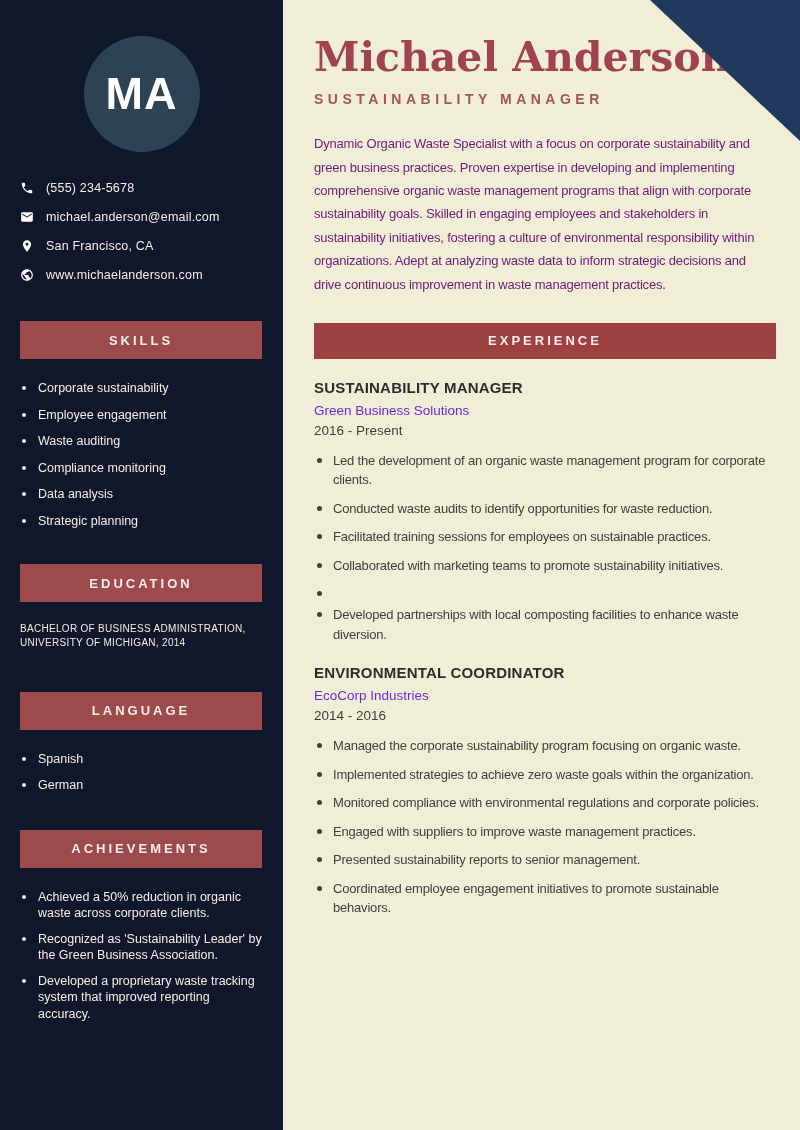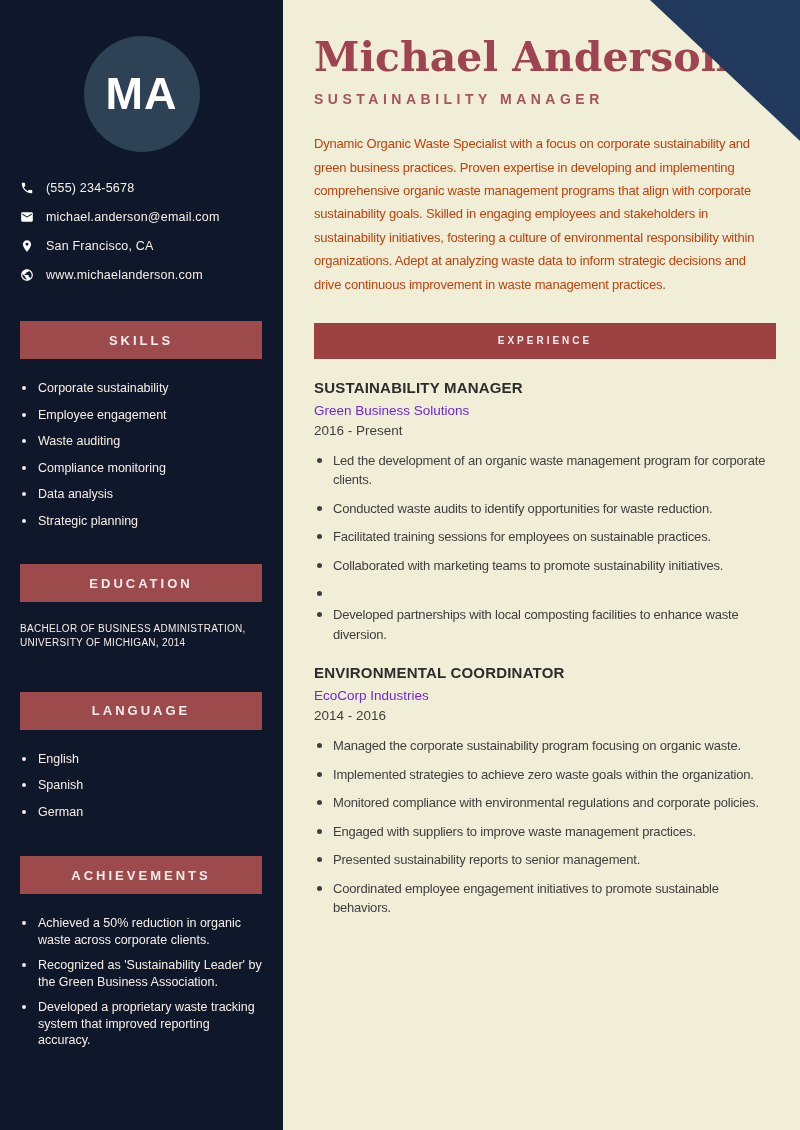--- a/index.html
+++ b/index.html
@@ -76,30 +76,30 @@
     color: #a04350;
   }
   .person-title {
     margin-top: 9px;
     font-size: 14px; font-weight: bold; letter-spacing: 4.5px;
     color: #a5545b;
   }
   .summary {
     margin-top: 25px;
     font-size: 13px; letter-spacing: -0.2px; line-height: 1.8;
-    color: #c2410c;
+    color: #701a75;
     max-width: 472px;
   }
   .banner {
     margin-top: 27px;
     height: 36px;
     background: #9e4143;
     color: #f5ecec;
     display: flex; align-items: center; justify-content: center;
-    font-size: 10px; font-weight: bold; letter-spacing: 3px;
+    font-size: 13px; font-weight: bold; letter-spacing: 3px;
   }
   .job { margin-top: 20px; }
   .job-role { font-size: 15px; font-weight: bold; color: #2c2c2c; letter-spacing: .2px; }
   .job-company { margin-top: 7px; font-size: 13.5px; color: #6d28d9; }
   .job-dates { margin-top: 5px; font-size: 13.5px; color: #3e3e3e; }
   .job-bullets { list-style: none; margin-top: 13px; }
   .job-bullets li {
     display: flex; margin-bottom: 9px;
     font-size: 13px; letter-spacing: -0.2px; line-height: 1.5;
     color: #3e3e3e;
@@ -170,24 +170,20 @@
       </li>
   </ul>
 
   <div class="panel-header mt-education">EDUCATION</div>
   <div class="edu-text">BACHELOR OF BUSINESS ADMINISTRATION, UNIVERSITY OF MICHIGAN, 2014</div>
 
   <div class="panel-header mt-language">LANGUAGE</div>
   <ul class="side-list">
     <li>
         <span class="side-dot"></span>
-        <span>English</span>
-      </li>
-    <li>
-        <span class="side-dot"></span>
         <span>Spanish</span>
       </li>
     <li>
         <span class="side-dot"></span>
         <span>German</span>
       </li>
   </ul>
 
   <div class="panel-header mt-achievements">ACHIEVEMENTS</div>
   <ul class="side-list ach-list">

